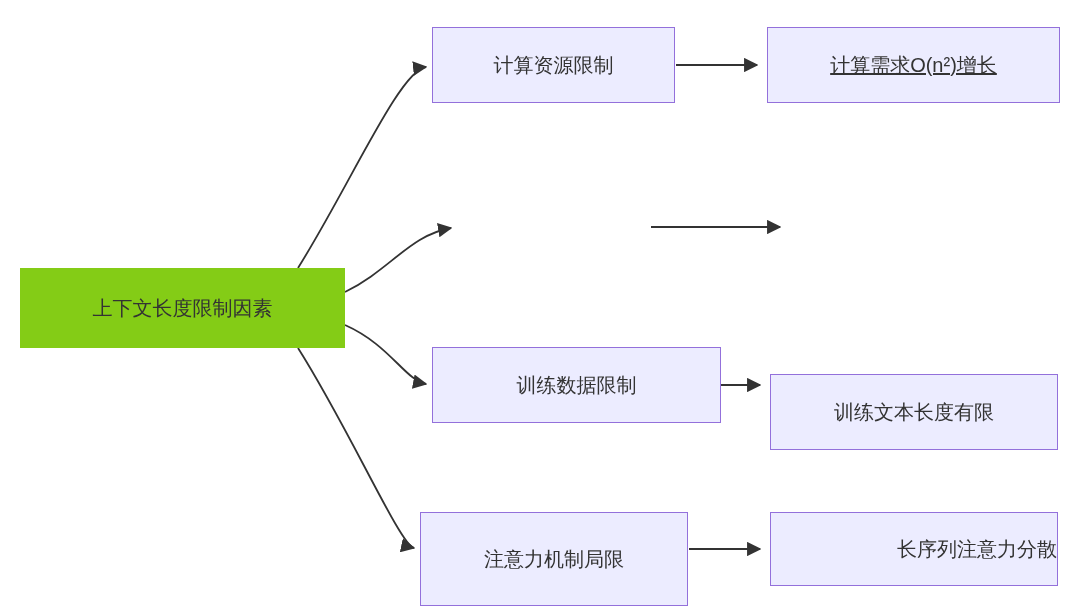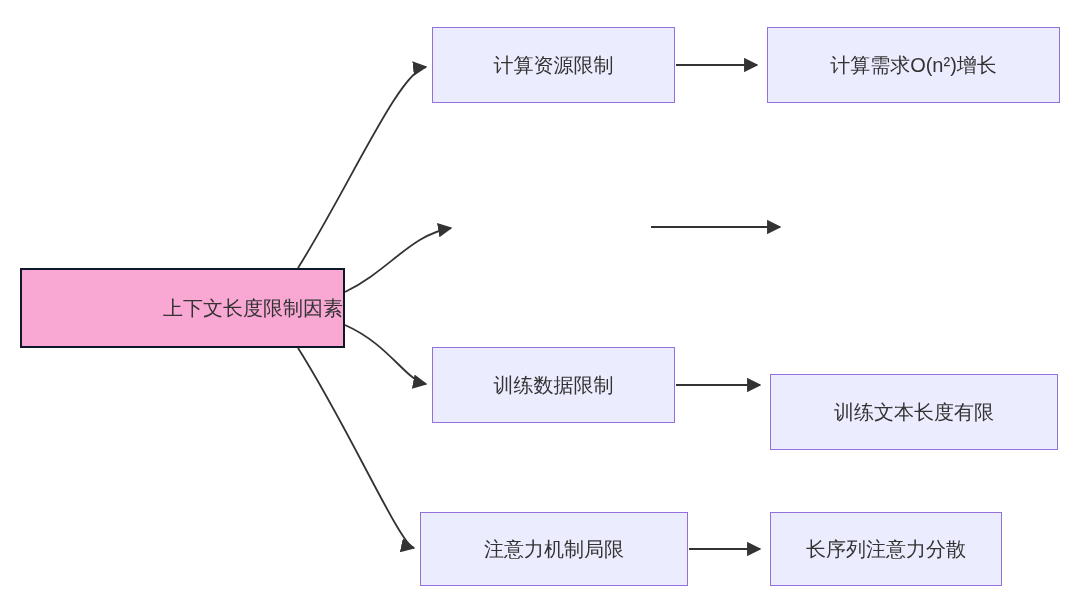--- a/index.html
+++ b/index.html
@@ -33,23 +33,22 @@
     z-index: 1;
     font-size: 20px;
     color: #333333;
     line-height: 1.25;
   }
   .node-mid, .node-leaf {
     background: #ECECFF;
     border: 1px solid #9370DB;
   }
   .node-root {
-    background: #f9a8d4;
-    border: 2px solid #0f172a;
-    justify-content: flex-end;
+    background: #84cc16;
+    border: 2px solid #84cc16;
   }
 </style>
 </head>
 <body>
 
 <div class="canvas">
 
   <svg class="edges" width="1080" height="608" viewBox="0 0 1080 608" xmlns="http://www.w3.org/2000/svg">
     <defs>
       <marker id="arrow" viewBox="0 0 10 10" refX="9" refY="5" markerWidth="8" markerHeight="8" orient="auto-start-reverse">
@@ -68,32 +67,32 @@
     <path d="M 689 549 L 760 549" fill="none" stroke="#333333" stroke-width="1.8" marker-end="url(#arrow)"></path>
   </svg>
 
   <div class="node node-root" style="left:20px; top:268px; width:325px; height:80px;">
     <span>上下文长度限制因素</span>
   </div>
 
   <div class="node node-mid" style="left:432px; top:27px; width:243px; height:76px;">
     <span>计算资源限制</span>
   </div>
-  <div class="node node-leaf" style="left:767px; top:27px; width:293px; height:76px;">
+  <div class="node node-leaf" style="left:767px; top:27px; width:293px; height:76px;text-decoration:underline;">
     <span>计算需求O(n²)增长</span>
   </div>
 
 
-  <div class="node node-mid" style="left:432px; top:347px; width:243px; height:76px;">
+  <div class="node node-mid" style="left:432px; top:347px; width:289px; height:76px;">
     <span>训练数据限制</span>
   </div>
   <div class="node node-leaf" style="left:770px; top:347px; width:288px; height:76px;margin-top:27px;">
     <span>训练文本长度有限</span>
   </div>
 
-  <div class="node node-mid" style="left:420px; top:512px; width:268px; height:74px;justify-content:center;">
+  <div class="node node-mid" style="left:420px; top:512px; width:268px; height:94px;justify-content:center;">
     <span>注意力机制局限</span>
   </div>
-  <div class="node node-leaf" style="left:770px; top:512px; width:232px; height:74px;">
+  <div class="node node-leaf" style="left:770px; top:512px; width:288px; height:74px;justify-content:flex-end;">
     <span>长序列注意力分散</span>
   </div>
 
 </div>
 
 </body></html>

